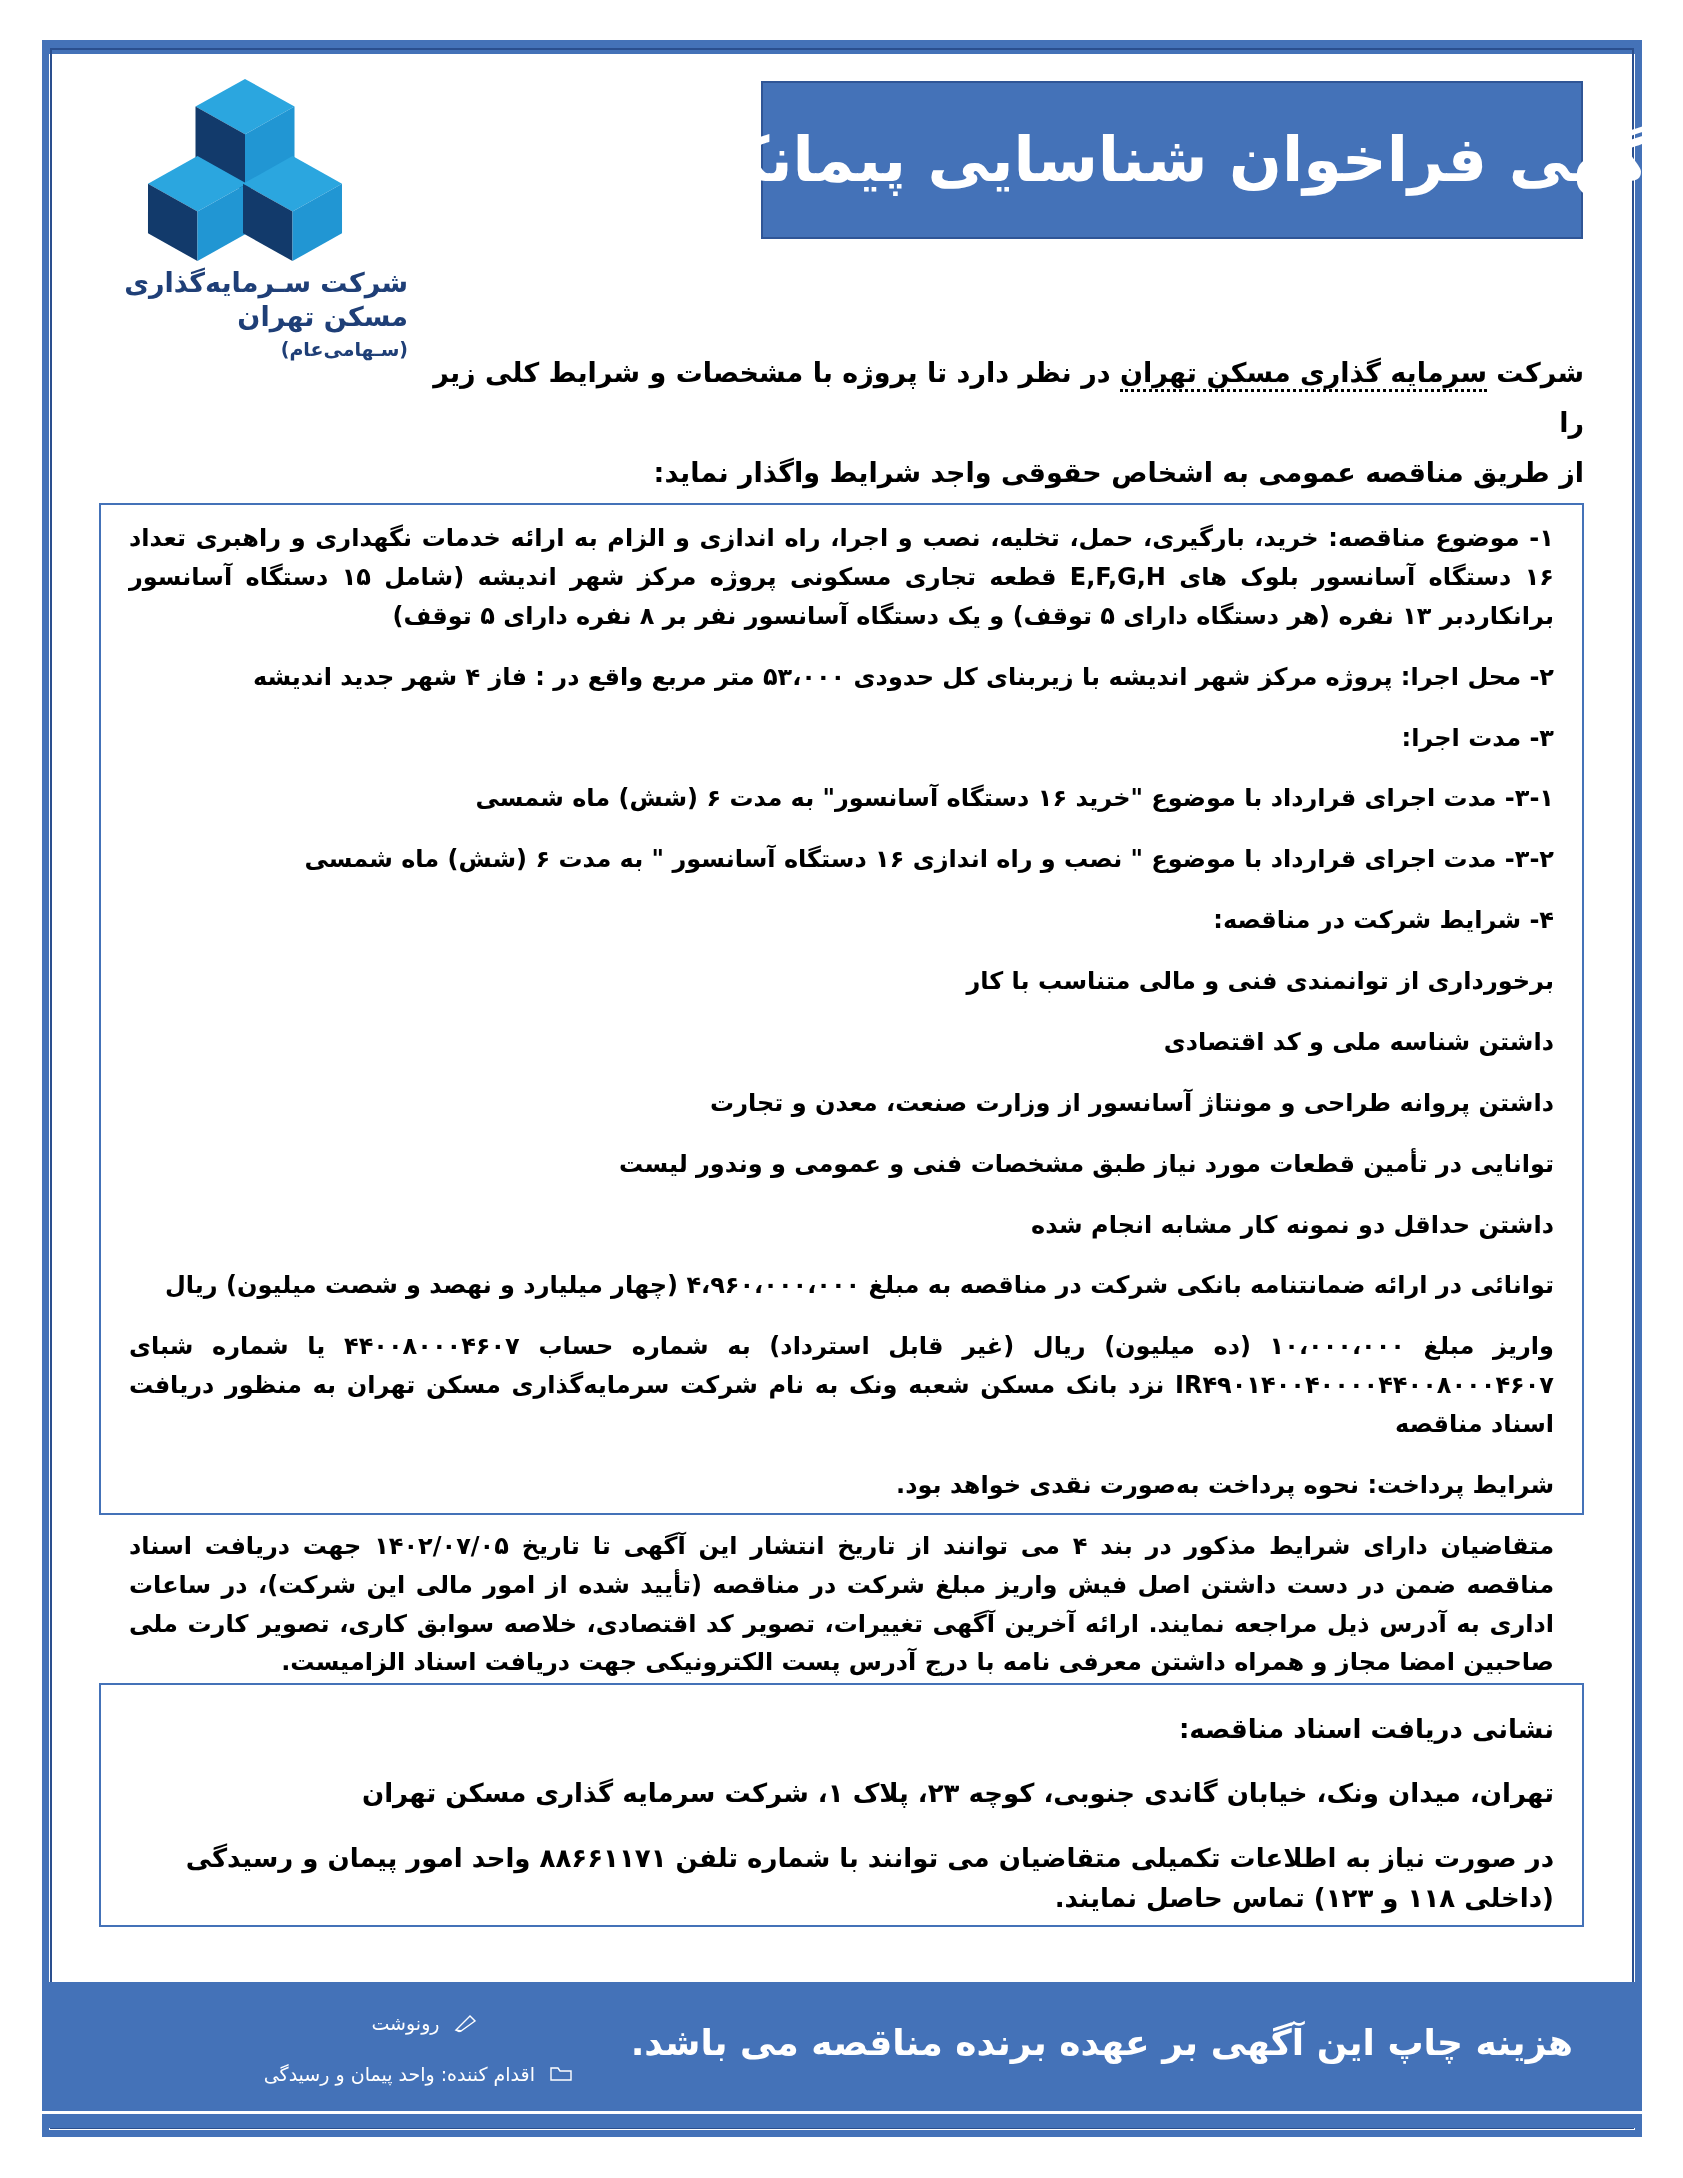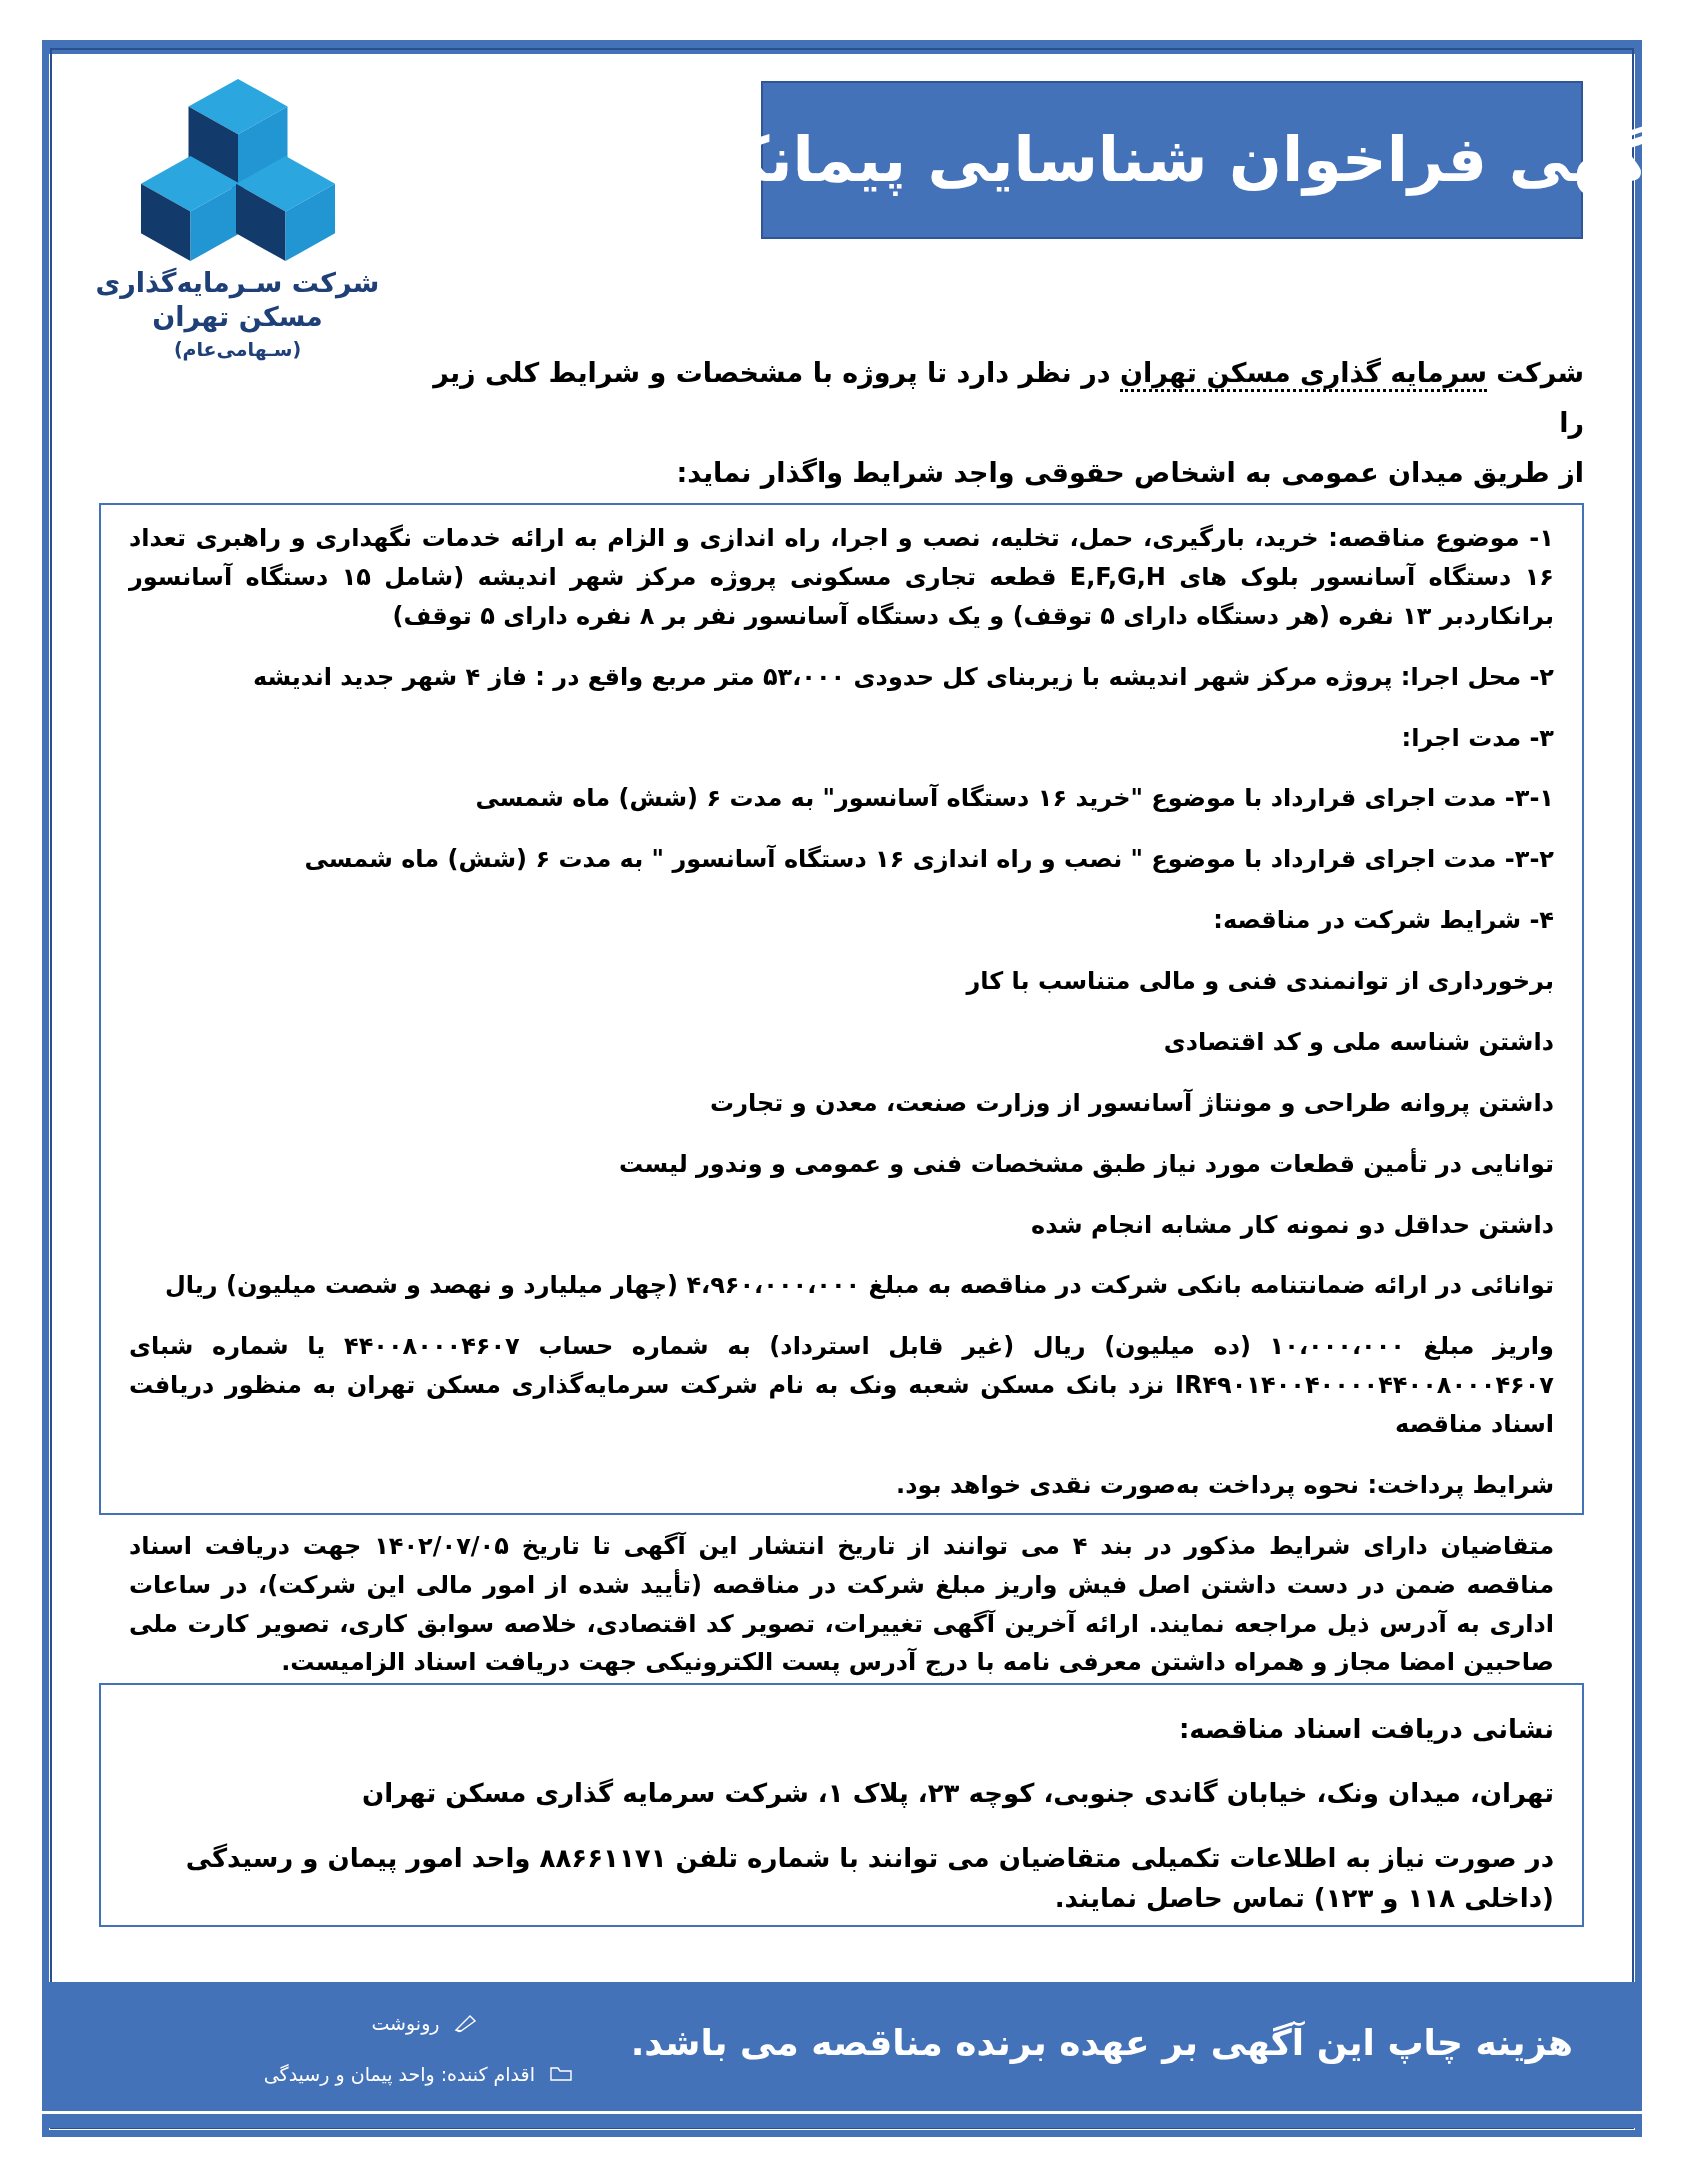--- a/index.html
+++ b/index.html
@@ -61,24 +61,23 @@
     color: #ffffff;
     font-size: 62px;
     font-weight: bold;
     line-height: 1;
     white-space: nowrap;
     letter-spacing: -1px;
   }
 
   .brand {
     position: absolute;
-    left: 5px;
+    left: 12px;
     top: 0px;
     width: 327px;
-    text-align: center;
   }
   .brand svg { display: block; margin: 0 auto; }
   .brand-line1 {
     color: #1f3f77;
     font-weight: bold;
     font-size: 27px;
     margin-top: 2px;
     white-space: nowrap;
   }
   .brand-line2 {
@@ -253,21 +252,21 @@
       <div class="brand-line1">شرکت سـرمایه‌گذاری</div>
       <div class="brand-line2">مسکن تهران</div>
       <div class="brand-line3">(سـهامی‌عام)</div>
     </div>
   </div>
 
   <div class="intro">
     <div>
       <span>شرکت </span><span class="u-dotted">سرمایه گذاری مسکن تهران</span><span> در نظر دارد تا پروژه با مشخصات و شرایط کلی زیر را</span>
     </div>
-    <div>از طریق میدان عمومی به اشخاص حقوقی واجد شرایط واگذار نماید:</div>
+    <div>از طریق مناقصه عمومی به اشخاص حقوقی واجد شرایط واگذار نماید:</div>
   </div>
 
   <div class="body-box">
     <div class="body-inner">
       <p>۱- موضوع مناقصه: خرید، بارگیری، حمل، تخلیه، نصب و اجرا، راه اندازی و الزام به ارائه خدمات نگهداری و  راهبری تعداد ۱۶ دستگاه آسانسور بلوک های  E,F,G,H قطعه تجاری مسکونی پروژه مرکز شهر اندیشه (شامل ۱۵ دستگاه آسانسور برانکاردبر ۱۳ نفره (هر دستگاه دارای ۵ توقف) و یک دستگاه آسانسور نفر بر ۸ نفره دارای ۵ توقف)</p>
       <p>۲- محل اجرا: پروژه مرکز شهر اندیشه  با زیربنای کل حدودی ۵۳،۰۰۰ متر مربع واقع در : فاز ۴ شهر جدید اندیشه</p>
       <p>۳- مدت اجرا:</p>
       <p>۳-۱- مدت اجرای قرارداد با موضوع "خرید ۱۶ دستگاه آسانسور" به مدت ۶ (شش) ماه شمسی</p>
       <p>۳-۲- مدت اجرای قرارداد با موضوع " نصب و راه اندازی ۱۶ دستگاه آسانسور " به مدت ۶ (شش) ماه شمسی</p>
       <p>۴- شرایط شرکت در مناقصه:</p>

